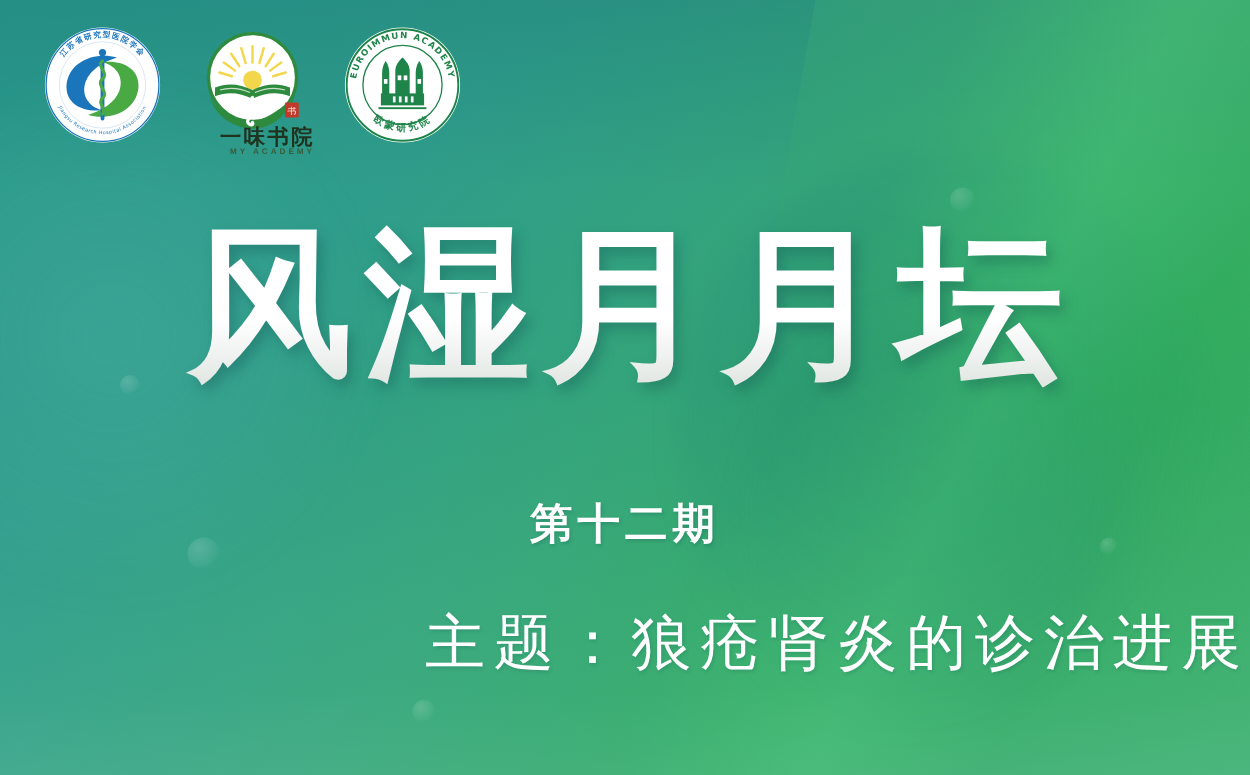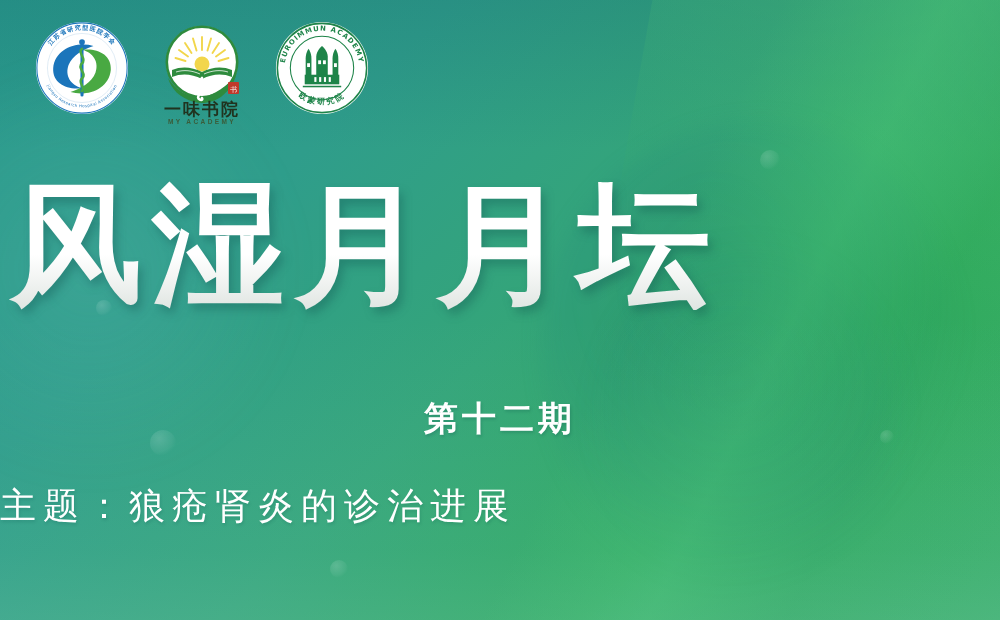--- a/index.html
+++ b/index.html
@@ -78,29 +78,30 @@
     display: flex;
     align-items: flex-start;
     gap: 22px;
     z-index: 5;
   }
   .logo { position: relative; }
   .logo svg { display: block; }
   .logo-cap {
     position: absolute;
     left: 0; right: 0;
-    text-align: center;
+    text-align: right;
     color: #1d5c2c;
     white-space: nowrap;
   }
 
   
   .title-wrap {
     position: absolute;
     top: 178px; left: 0; right: 0;
+    text-align: center;
     z-index: 6;
   }
   .main-title {
     display: inline-block;
     font-family: "DejaVu Sans", "Liberation Sans", sans-serif;
     font-size: 132px;
     font-weight: 700;
     line-height: 1;
     letter-spacing: 10px;
     padding-left: 10px;
@@ -121,24 +122,24 @@
     font-family: "DejaVu Sans", "Liberation Sans", sans-serif;
     font-size: 34px;
     font-weight: 700;
     letter-spacing: 4px;
     color: #ffffff;
     text-shadow: 1px 2px 3px rgba(10,70,70,0.22);
   }
   .theme {
     position: absolute;
     top: 482px; left: 0; right: 0;
-    text-align: left;
+    text-align: right;
     z-index: 6;
     font-family: "DejaVu Sans", "Liberation Sans", sans-serif;
-    font-size: 36px;
+    font-size: 48px;
     font-weight: 400;
     letter-spacing: 7px;
     color: #ffffff;
     text-shadow: 1px 2px 3px rgba(10,70,70,0.18);
   }
 </style>
 </head>
 <body>
 
 <div id="slide">

